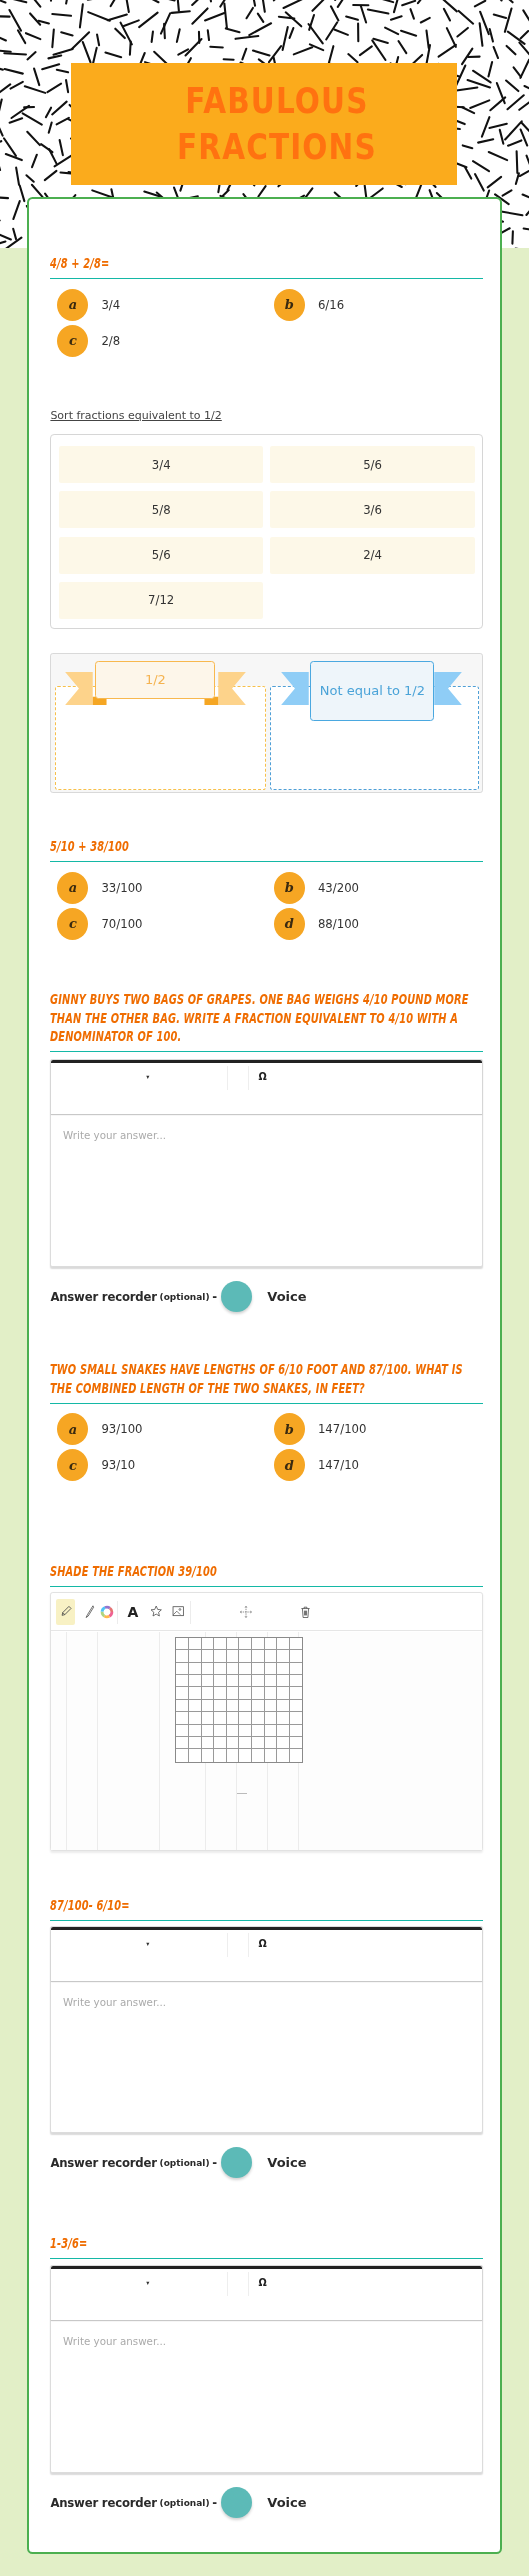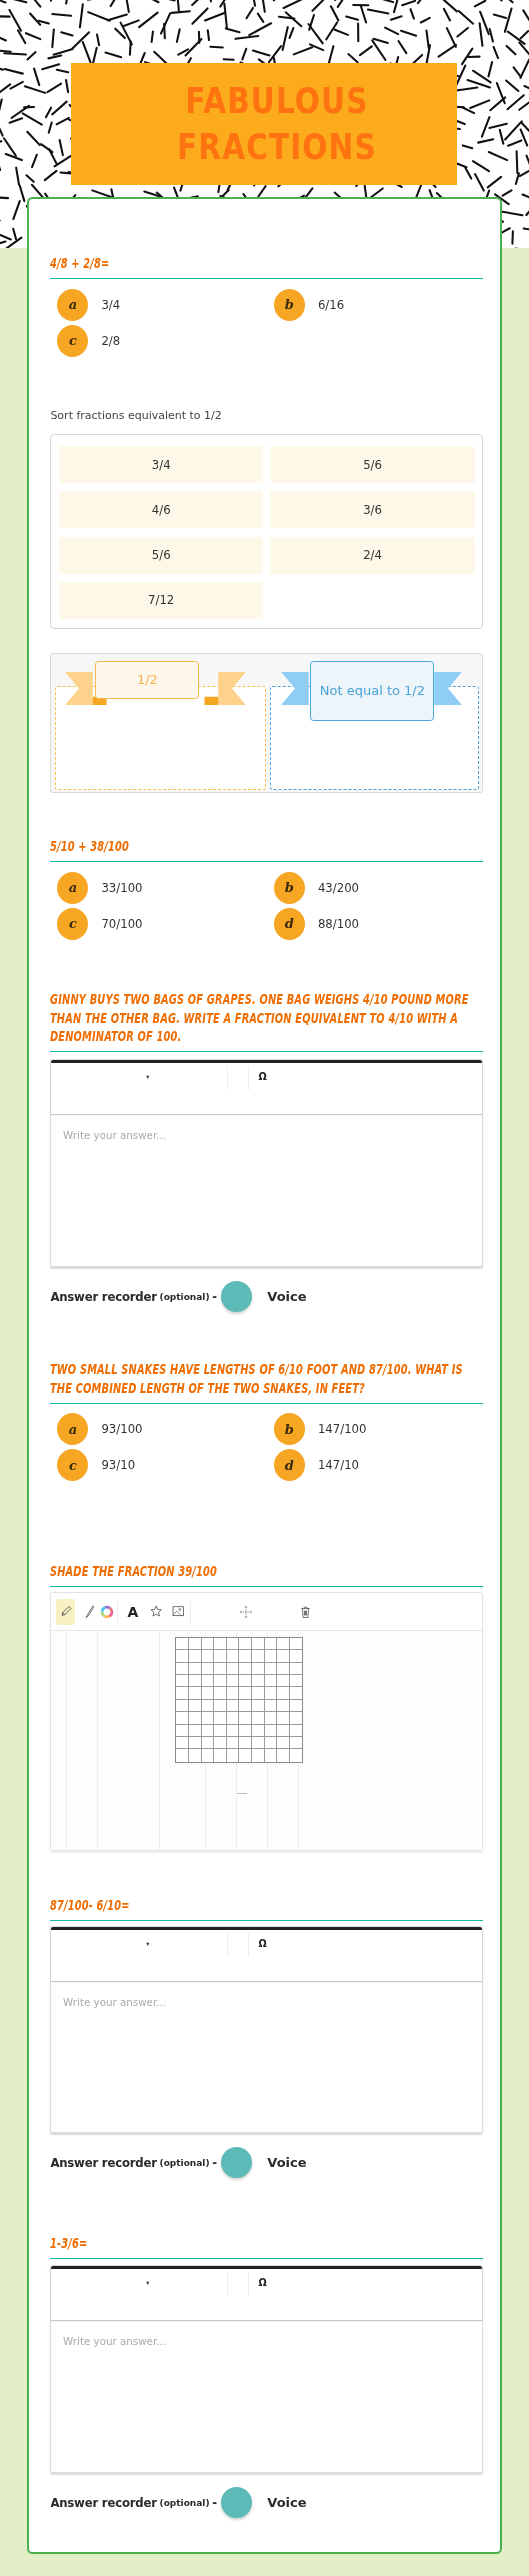--- a/index.html
+++ b/index.html
@@ -59,21 +59,21 @@
   .opt-badge {
     width: 31px; height: 32px; border-radius: 50%;
     background: #f6a623;
     display: flex; align-items: center; justify-content: center;
     font-family: "DejaVu Serif", serif;
     font-style: italic; font-weight: bold;
     color: #3a2a10; font-size: 13px;
     flex: none;
   }
   .opt-text { margin-left: 13px; font-size: 11.7px; color: #333; }
-  .sort-label { font-size: 11px; color: #444; }
+  .sort-label { font-size: 11px; color: #444; text-decoration: underline; }
   .sort-box {
     position: absolute; border: 0.7px solid #d6d6d6; border-radius: 4.1px; background: #fff;
     padding: 11px 7.6px; display: grid; grid-template-columns: 1fr 1fr; column-gap: 7px; row-gap: 8.3px;
   }
   .sort-item {
     background: #fdf8e8; height: 37px; border-radius: 2.1px;
     display: flex; align-items: center; justify-content: center;
     font-size: 11.7px; color: #333; cursor: grab;
   }
   .cat-wrap {
@@ -674,37 +674,37 @@
       </div>
     </div>
   </div>
 
   <div class="q" style="top:210px;">
     <div class="sort-label">Sort fractions equivalent to 1/2</div>
   </div>
   <div class="sort-box" style="left:21.4px; top:235px; width:433px; height:195px;">
     <div class="sort-item">3/4</div>
     <div class="sort-item">5/6</div>
-    <div class="sort-item">4/6</div>
+    <div class="sort-item">5/8</div>
     <div class="sort-item">3/6</div>
     <div class="sort-item">5/6</div>
     <div class="sort-item">2/4</div>
     <div class="sort-item">7/12</div>
   </div>
 
   <div class="cat-wrap" style="left:21.4px; top:454px; width:433px; height:140px;">
 
     <div class="cat-drop" style="left:3.4px; top:32px; width:211px; height:104px; border-color:#f7c04a;"></div>
     <svg style="position:absolute; left:14px; top:11px;" width="181" height="40" viewBox="0 0 262 58">
       <polygon points="0,10 40,10 40,58 0,58 20,34" fill="#fdd38b"></polygon>
       <polygon points="262,10 222,10 222,58 262,58 242,34" fill="#fdd38b"></polygon>
       <polygon points="40,46 60,46 60,58 40,58" fill="#f5a623"></polygon>
       <polygon points="202,46 222,46 222,58 202,58" fill="#f5a623"></polygon>
     </svg>
-    <div class="ribbon-box" style="left:44px; top:7px; width:104px; height:38px; border-color:#f8b84e; background:#fdf6ea; color:#f5b350;">1/2</div>
+    <div class="ribbon-box" style="left:44px; top:7px; width:120px; height:38px; border-color:#f8b84e; background:#fdf6ea; color:#f5b350;">1/2</div>
 
     <div class="cat-drop" style="left:219px; top:32px; width:209px; height:104px; border-color:#4f9fd6;"></div>
     <svg style="position:absolute; left:230px; top:11px;" width="181" height="40" viewBox="0 0 262 58">
       <polygon points="0,10 40,10 40,58 0,58 20,34" fill="#8fcdf6"></polygon>
       <polygon points="262,10 222,10 222,58 262,58 242,34" fill="#8fcdf6"></polygon>
     </svg>
     <div class="ribbon-box" style="left:259px; top:7px; width:124px; height:60px; border-color:#4aa8e0; background:#eef5fa; color:#4aa3d8; padding:0 8.3px;">Not equal to 1/2</div>
   </div>
 
   <div class="q" style="top:638px;">

